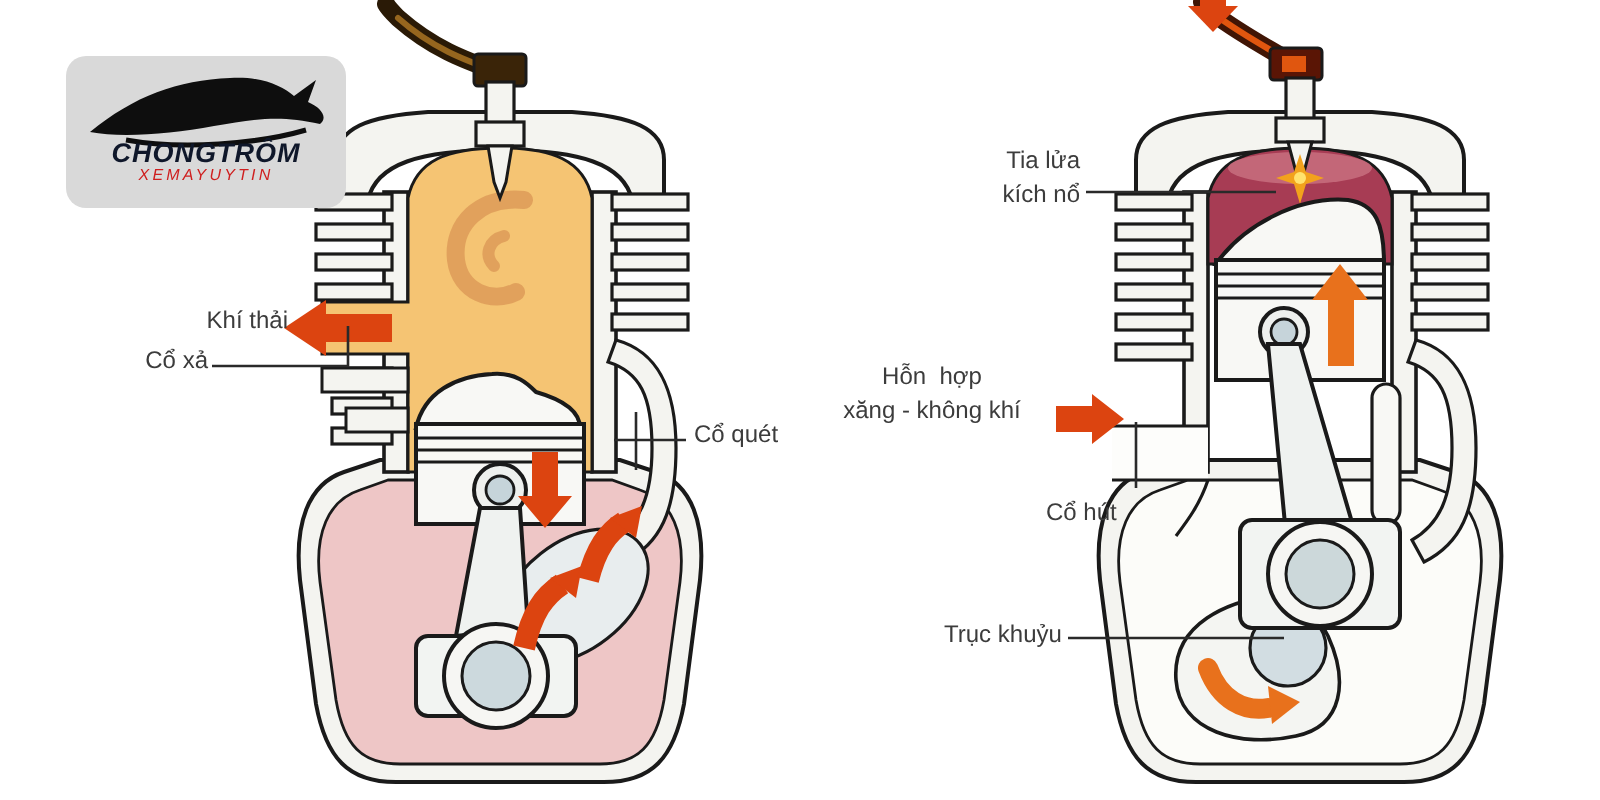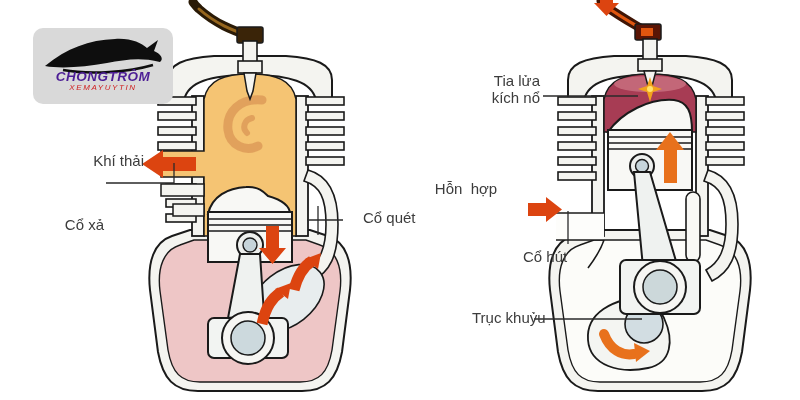--- a/index.html
+++ b/index.html
@@ -5,35 +5,35 @@
   html,body{margin:0;padding:0;}
   body{
     width:800px;height:400px;position:relative;overflow:hidden;
     background:#ffffff;
     font-family:"Liberation Sans", sans-serif;
   }
   #scene{position:absolute;left:0;top:0;}
   .label{
     position:absolute;
     color:var(--label-text,#3c3c3c);
-    font-size:15px;line-height:17px;
+    font-size:12px;line-height:17px;
     white-space:pre;
   }
   .r{text-align:right;}
   .c{text-align:center;}
   
   .logo{
     position:absolute;left:33px;top:28px;width:140px;height:76px;
     background:var(--logo-bg,#d9d9d9);border-radius:10px;
     display:flex;flex-direction:column;align-items:center;justify-content:flex-start;
   }
   .logo svg{margin-top:4px;}
   .logo-title{
     font-weight:bold;font-style:italic;font-size:13.5px;letter-spacing:.5px;
-    color:#4c1d95;margin-top:-4px;line-height:13px;
+    color:#0f172a;margin-top:-4px;line-height:13px;
   }
   .logo-sub{
     font-weight:normal;font-style:italic;font-size:8px;letter-spacing:1.6px;
     color:var(--logo-red,#cf1f1f);line-height:10px;
   }
   
   .ol{stroke:var(--outline,#1a1a1a);}
   .metal{fill:var(--metal-white,#f4f4f0);}
   .arrow-red{fill:var(--arrow-red,#dc4410);}
   .arrow-orange{fill:var(--arrow-orange,#e8711c);}
@@ -204,26 +204,26 @@
     <path class="leader" d="M 106,183 H 174 V 163"></path>
     <path class="leader" d="M 307,220 H 343"></path>
     <path class="leader" d="M 318,206 V 235"></path>
     <path class="leader" d="M 543,96 H 638"></path>
     <path class="leader" d="M 568,211 V 244"></path>
     <path class="leader" d="M 534,319 H 642"></path>
   </g>
 </svg>
 
 <div class="label r" style="left:64px;top:152px;width:80px;">Khí thải</div>
-<div class="label r" style="left:54px;top:172px;width:50px;margin-top:44px;">Cổ xả</div>
-<div class="label" style="left:347px;top:209px;margin-left:16px;">Cổ quét</div>
+<div class="label r" style="left:54px;top:172px;width:50px;">Cổ xả</div>
+<div class="label" style="left:347px;top:209px;">Cổ quét</div>
 
 <div class="label r" style="left:472px;top:72px;width:68px;"><span>Tia lửa</span><br><span>kích nổ</span></div>
 
-<div class="label c" style="left:405px;top:180px;width:122px;"><span>Hỗn  hợp</span><br></div>
+<div class="label c" style="left:405px;top:180px;width:122px;"><span>Hỗn  hợp</span><br><span>xăng - không khí</span></div>
 
 <div class="label" style="left:523px;top:248px;">Cổ hút</div>
 <div class="label" style="left:472px;top:309px;">Trục khuỷu</div>
 
 <div class="logo">
   <svg width="124" height="42" viewBox="0 0 124 42">
     <path d="M 4,34 C 26,16 48,8 74,7 C 90,6 100,11 106,16 L 117,8 L 113,19 C 120,22 123,27 119,30 C 98,25 84,28 66,31 C 44,35 20,37 4,34 Z" fill="#0e0e0e"></path>
     <path d="M 22,38 C 50,43 88,40 112,33" fill="none" stroke="#0e0e0e" stroke-width="2.5"></path>
   </svg>
   <div class="logo-title">CHONGTRÔM</div>

